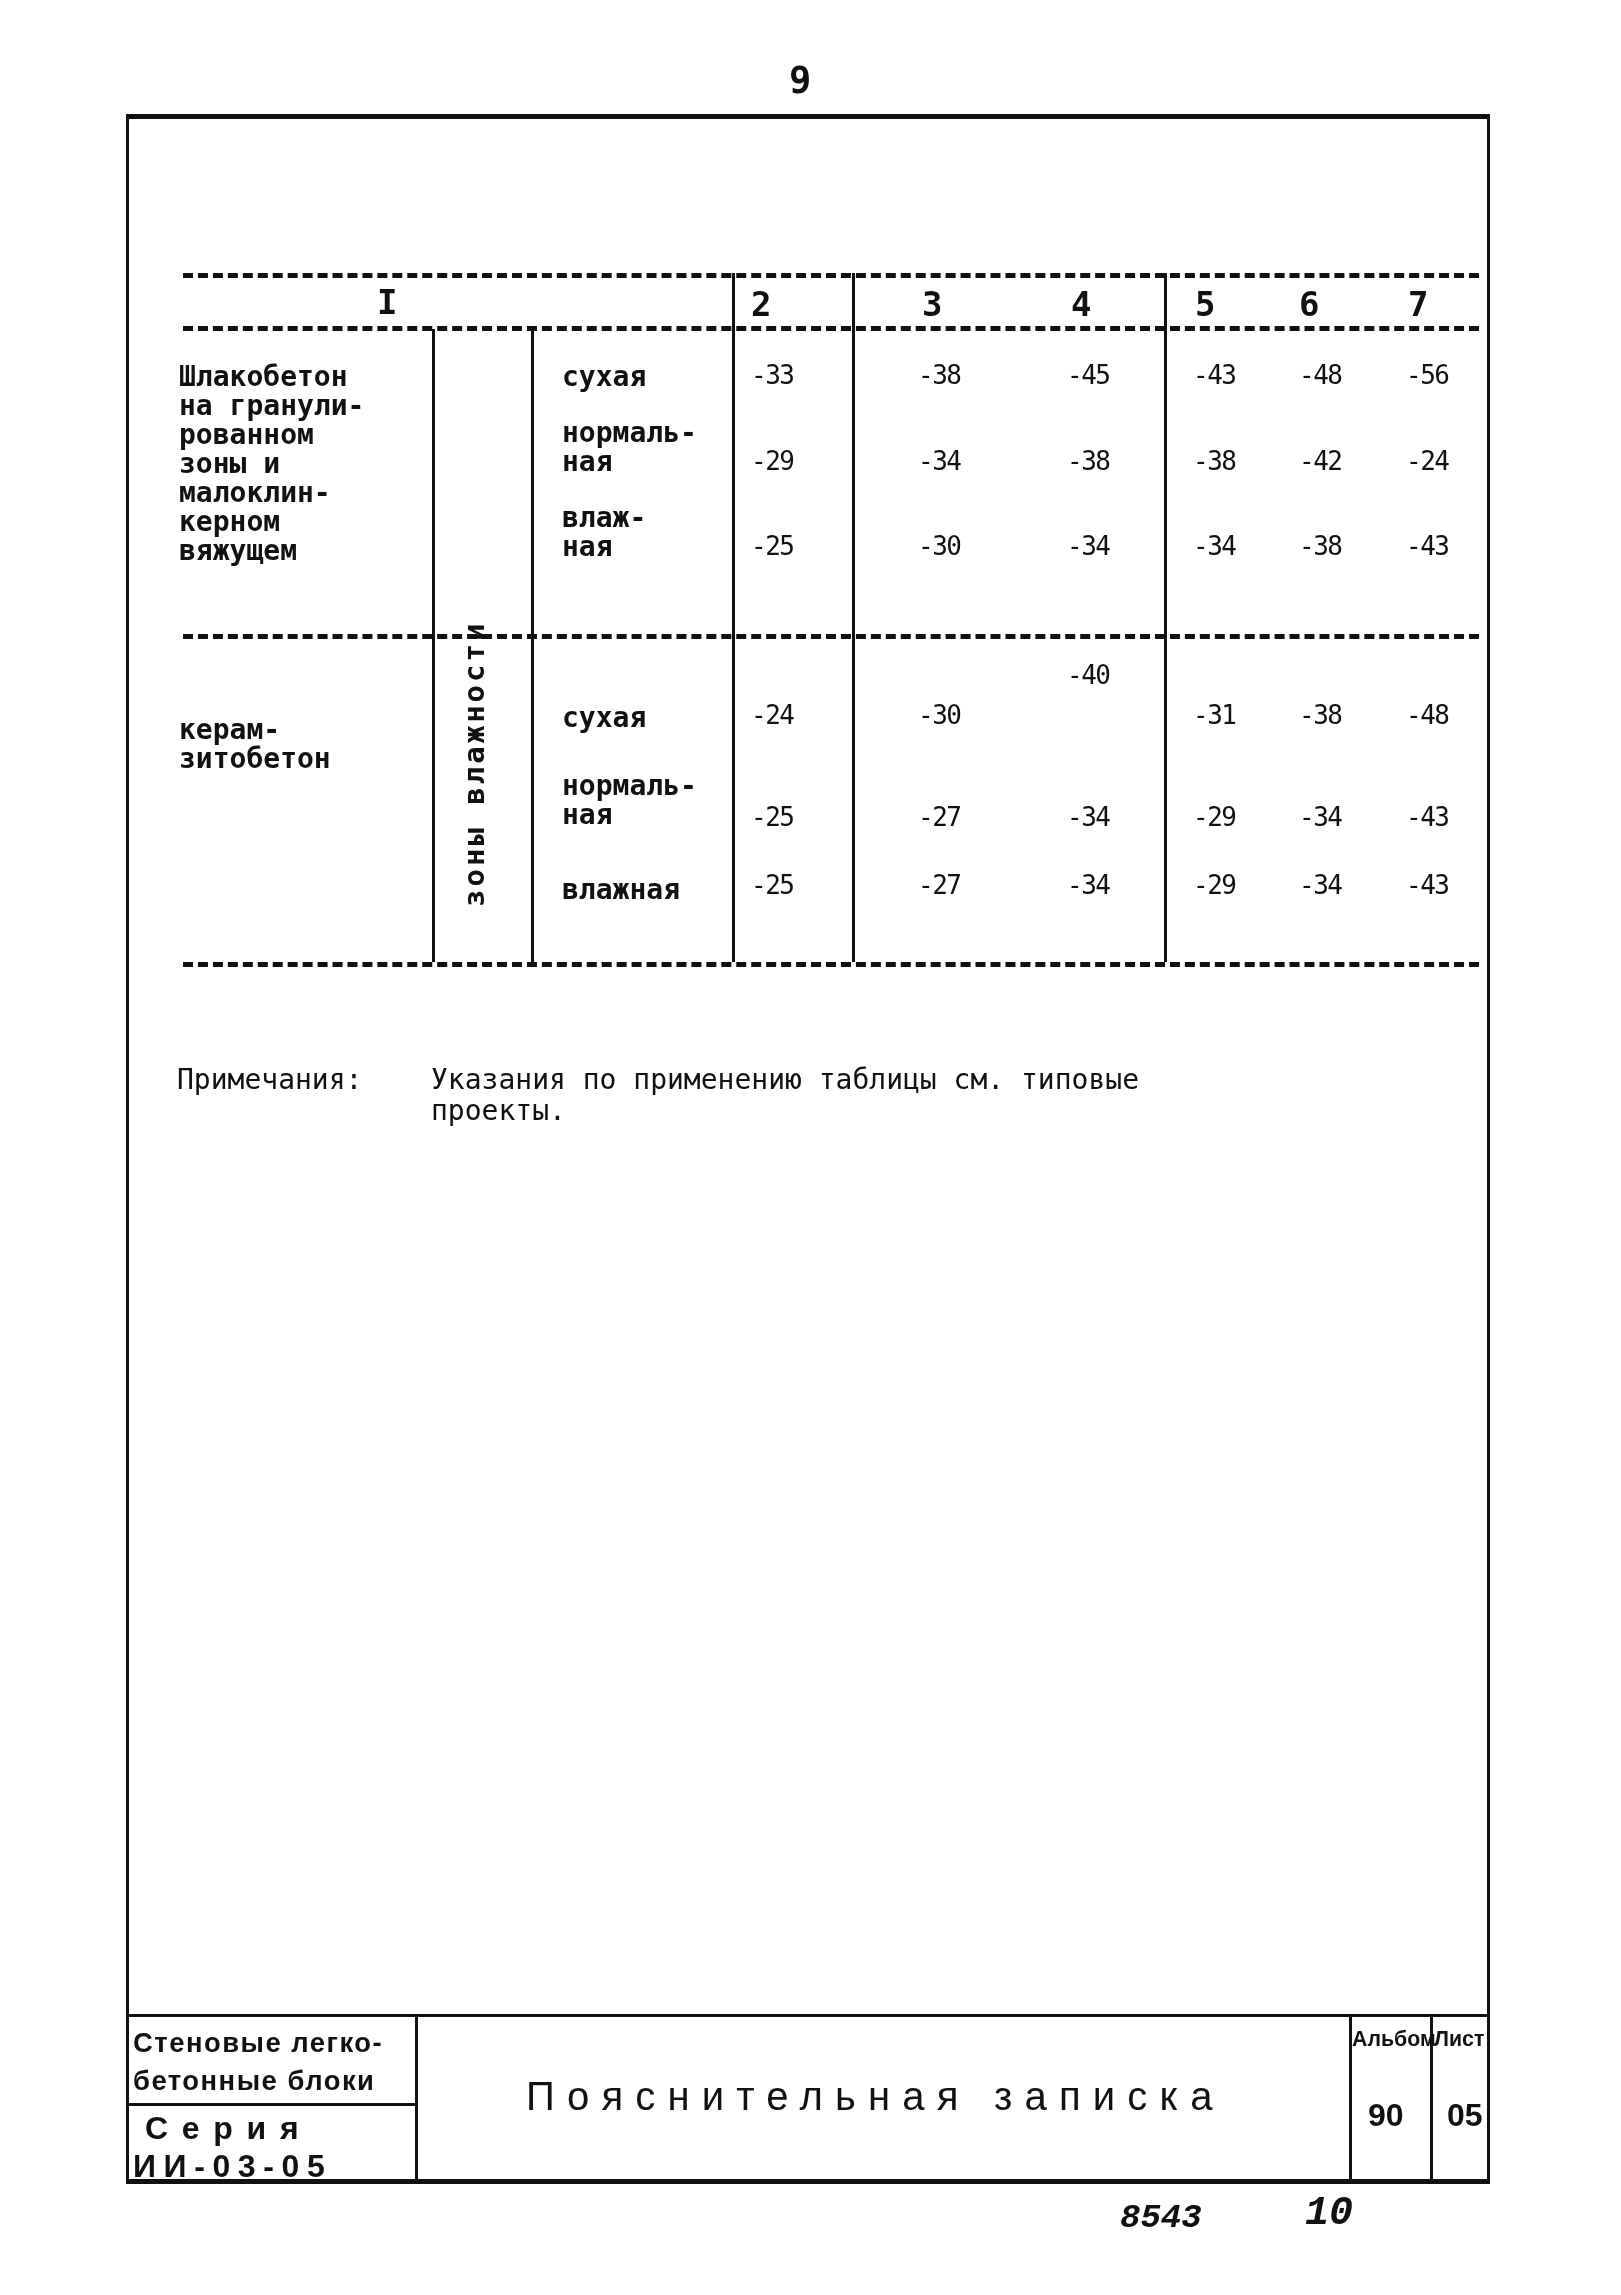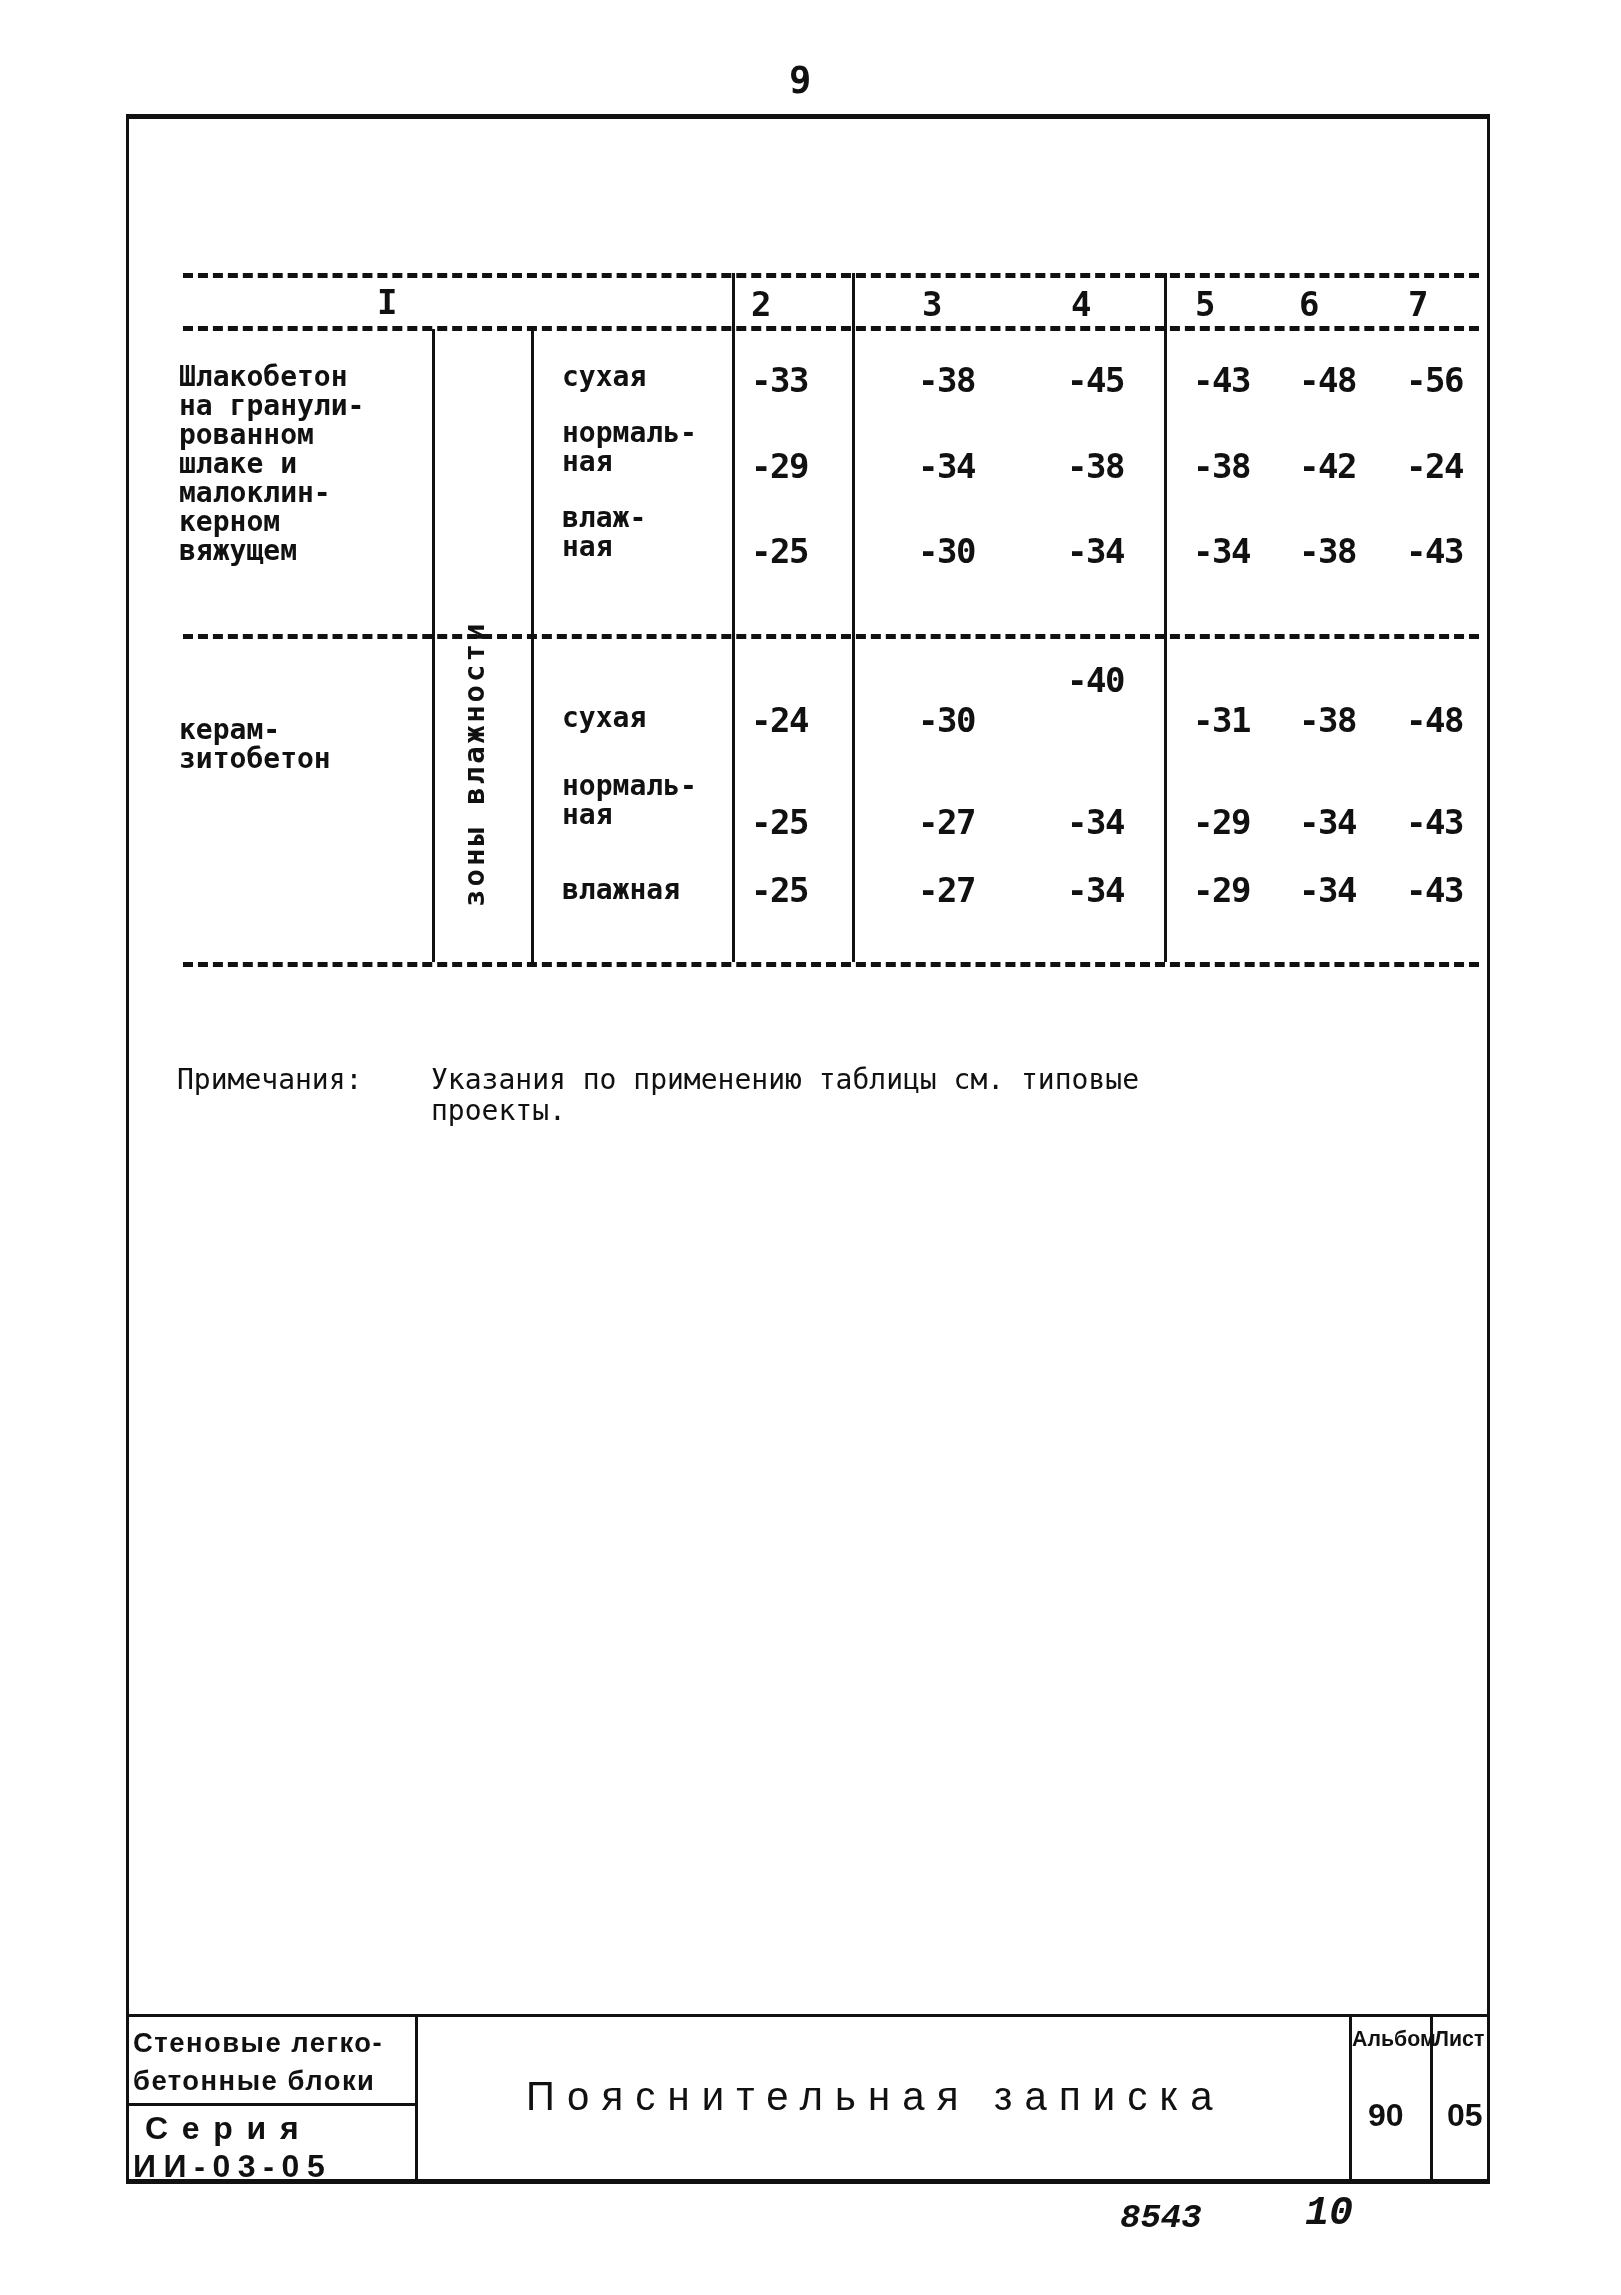--- a/index.html
+++ b/index.html
@@ -5,21 +5,21 @@
   html, body { margin:0; padding:0; background:#fff; }
   body { width:1621px; height:2295px; position:relative; overflow:hidden;
          font-family:"DejaVu Sans Mono","Liberation Mono",monospace; color:#111; }
   .abs { position:absolute; }
   .pagenum { left:789px; top:59px; font-size:37px; font-weight:bold; }
   .frame { left:126px; top:114px; width:1364px; height:2069px;
            border-left:3.8px solid #111; border-right:3.8px solid #111; border-top:5.3px solid #111; border-bottom:4.6px solid #111; box-sizing:border-box; }
   .dash { position:absolute; height:0; border-top:5.3px dashed #111; }
   .vline { position:absolute; width:0; border-left:3px solid #111; }
   .hdr { position:absolute; font-size:34px; font-weight:bold; }
-  .cell { position:absolute; font-size:34px; font-weight:bold; letter-spacing:-1.5px; }
+  .cell { position:absolute; font-size:26px; font-weight:normal; letter-spacing:-1.5px; }
   .txt { position:absolute; font-size:28px; font-weight:bold; line-height:29px; white-space:pre-line; }
   .vert { position:absolute; font-size:29px; font-weight:bold; letter-spacing:3px;
           transform:rotate(-90deg); transform-origin:left top; white-space:nowrap; }
   .note { position:absolute; font-size:28px; font-weight:normal; line-height:30.5px; white-space:pre-line; }
   .tb { position:absolute; border:3.8px solid #111; box-sizing:border-box; }
   .tbtxt { position:absolute; font-family:Liberation Sans, sans-serif; font-weight:bold; }
   .hand { position:absolute; font-family:Liberation Mono, monospace; font-style:italic; font-weight:bold; }
 </style>
 </head>
 <body>
@@ -47,21 +47,21 @@
   <div class="hdr" style="left:1071px; top:284px;">4</div>
   <div class="hdr" style="left:1195px; top:284px;">5</div>
   <div class="hdr" style="left:1299px; top:284px;">6</div>
   <div class="hdr" style="left:1408px; top:284px;">7</div>
 
   <div class="vert" style="left:457px; top:907px;">зоны влажности</div>
 
   <div class="txt" style="left:179px; top:362px;">Шлакобетон
 на гранули-
 рованном
-шлаке и
+зоны и
 малоклин-
 керном
 вяжущем</div>
   <div class="txt" style="left:562px; top:362px;">сухая</div>
   <div class="txt" style="left:562px; top:418px;">нормаль-
 ная</div>
   <div class="txt" style="left:562px; top:503px;">влаж-
 ная</div>
 
   <div>

